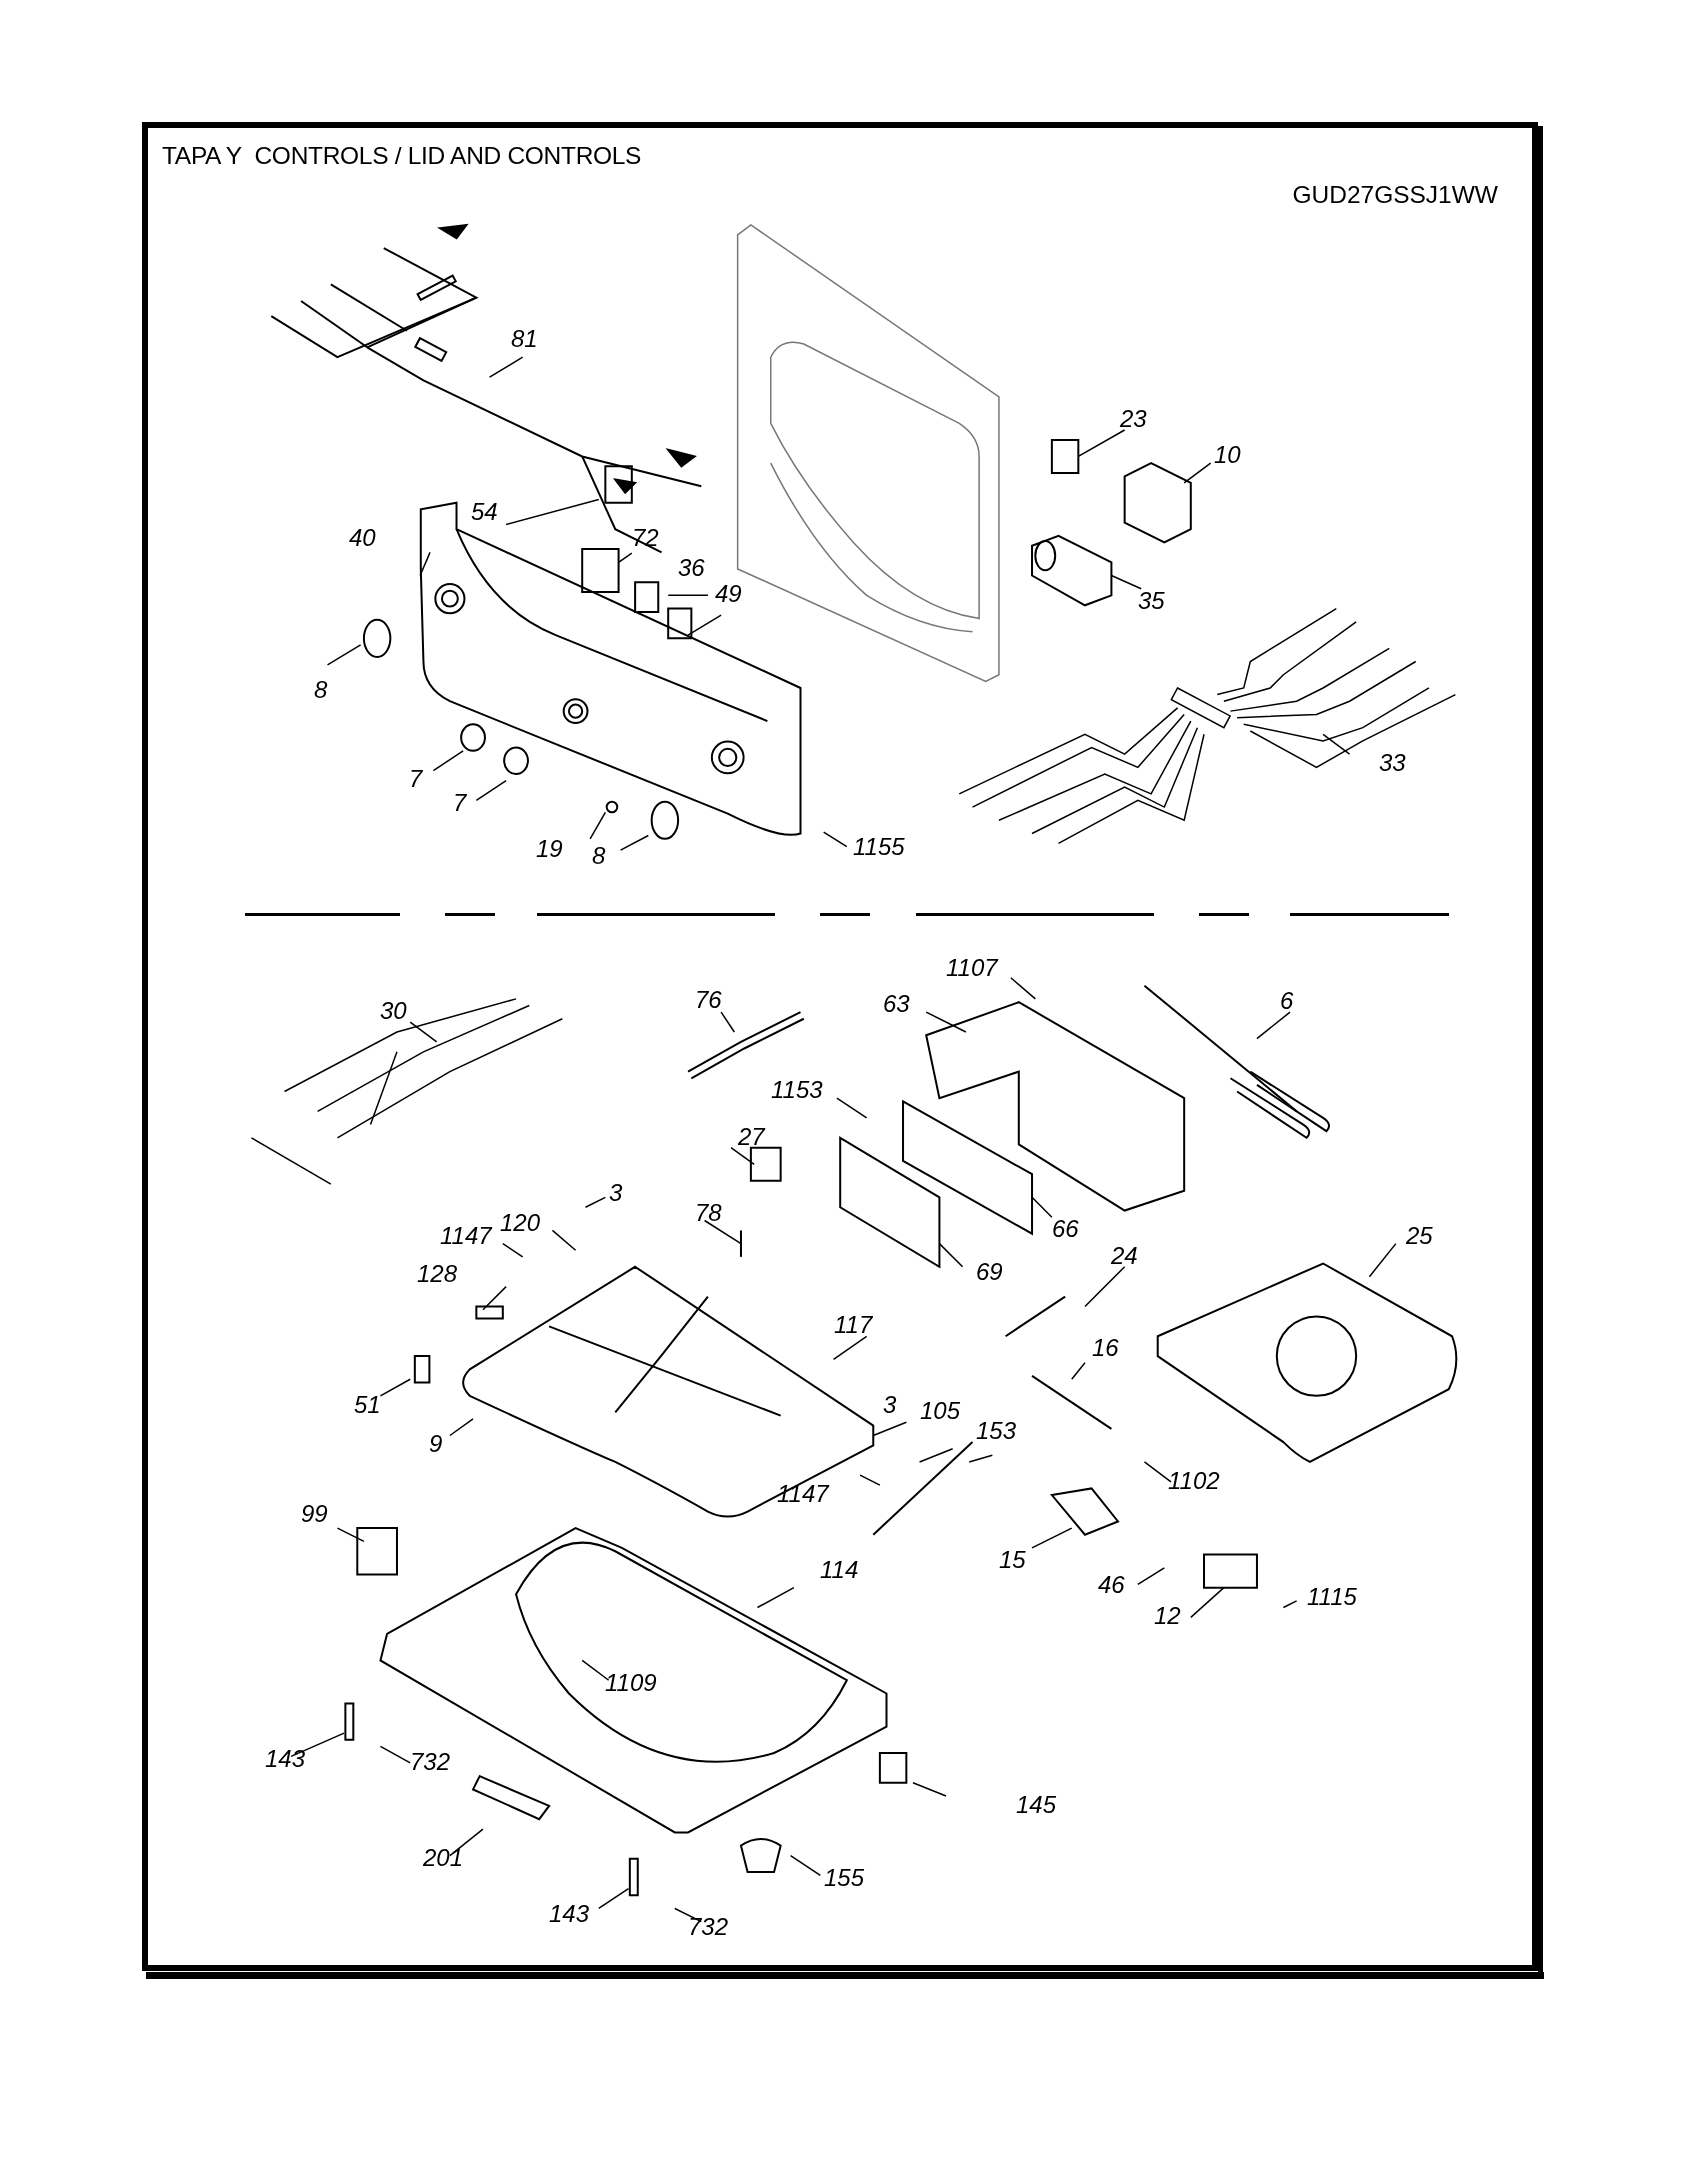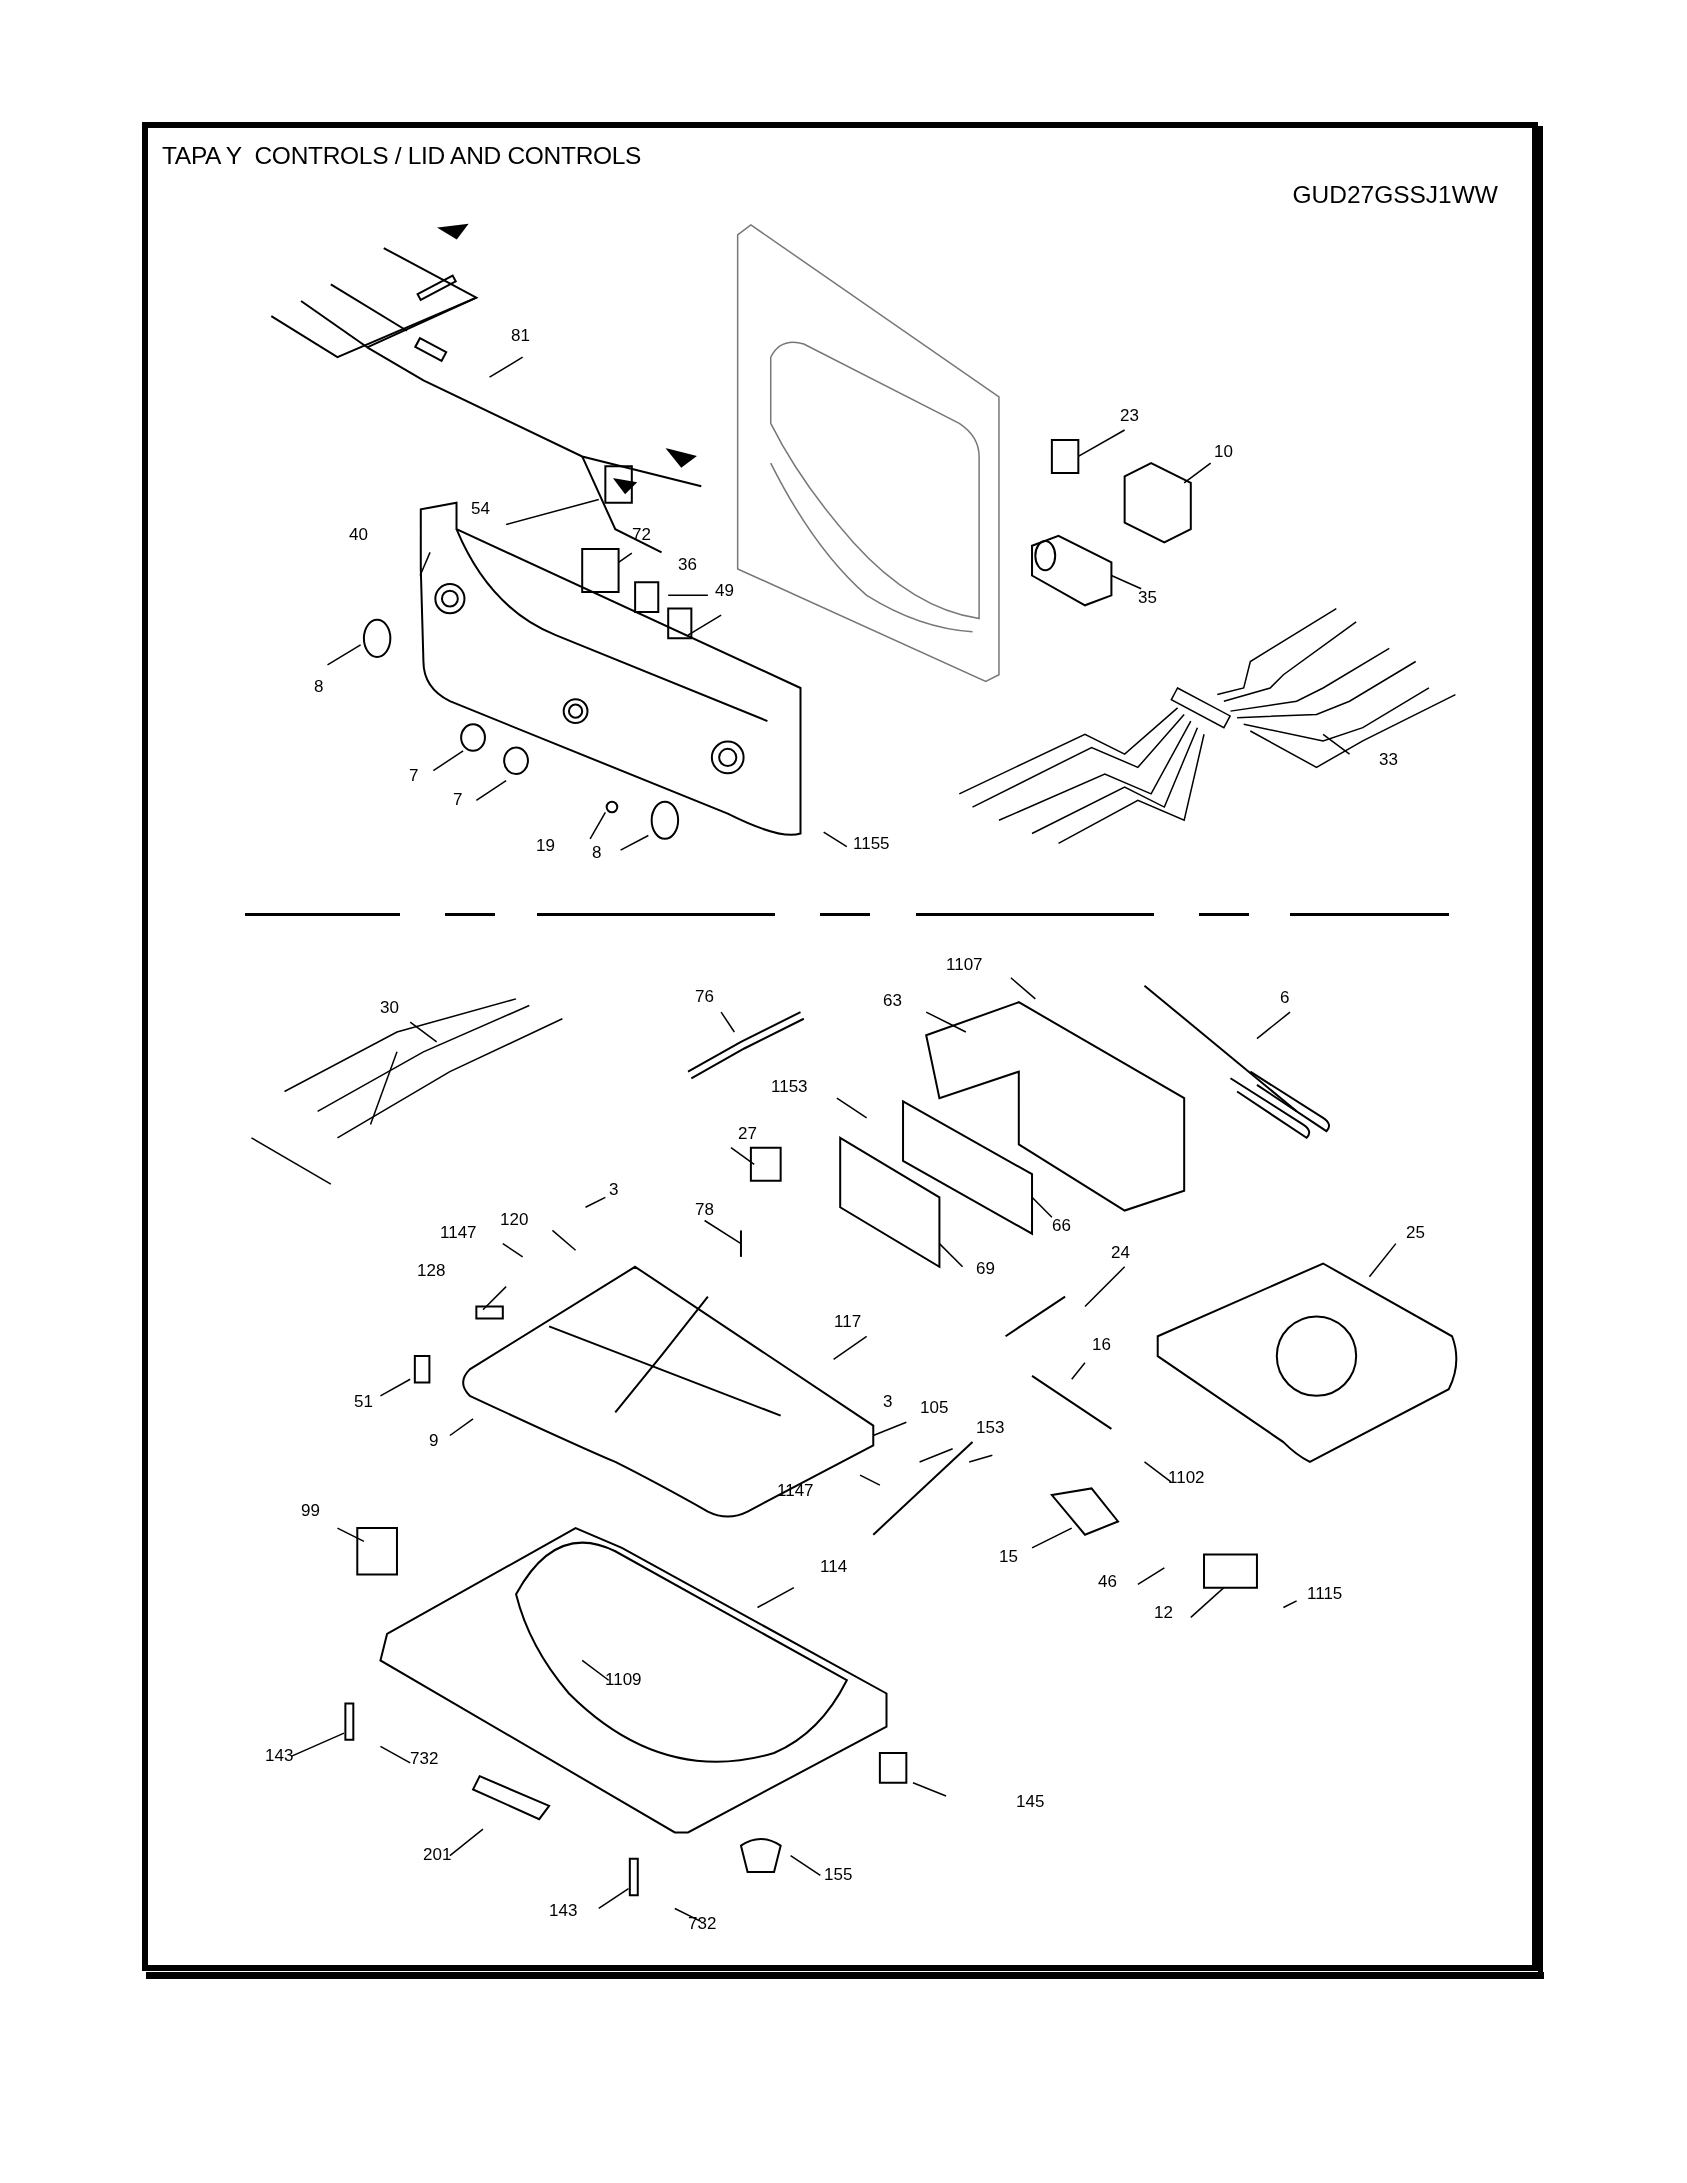--- a/index.html
+++ b/index.html
@@ -3,21 +3,21 @@
 <meta charset="utf-8">
 <style>
   html, body { margin: 0; padding: 0; background: #ffffff; }
   body { width: 1687px; height: 2183px; position: relative; overflow: hidden; font-family: "Liberation Sans", sans-serif; color: #000; }
   .frame { position: absolute; left: 142px; top: 122px; width: 1396px; height: 1849px; border: 6px solid #000; box-sizing: border-box; }
   .frame-shadow-r { position: absolute; left: 1538px; top: 126px; width: 5.3px; height: 1852px; background: #000; }
   .frame-shadow-b { position: absolute; left: 146px; top: 1972px; width: 1398px; height: 6.6px; background: #000; }
   .title { position: absolute; left: 162px; top: 142px; font-size: 24.5px; letter-spacing: -0.3px; white-space: pre; }
   .model { position: absolute; right: 189px; top: 149px; font-size: 24.5px; margin-top: 32px; }
   .sep { position: absolute; top: 913px; height: 3.3px; background: #000; }
-  .lbl { position: absolute; font-size: 17px; line-height: 1; white-space: nowrap; }
+  .lbl { position: absolute; font-size: 24px; line-height: 1; white-space: nowrap; font-style: italic; }
   svg.art { position: absolute; left: 0; top: 0; }
   svg.art * { vector-effect: non-scaling-stroke; }
 </style>
 </head>
 <body>
 
 <div class="frame"></div>
 <div class="frame-shadow-r"></div>
 <div class="frame-shadow-b"></div>
 

